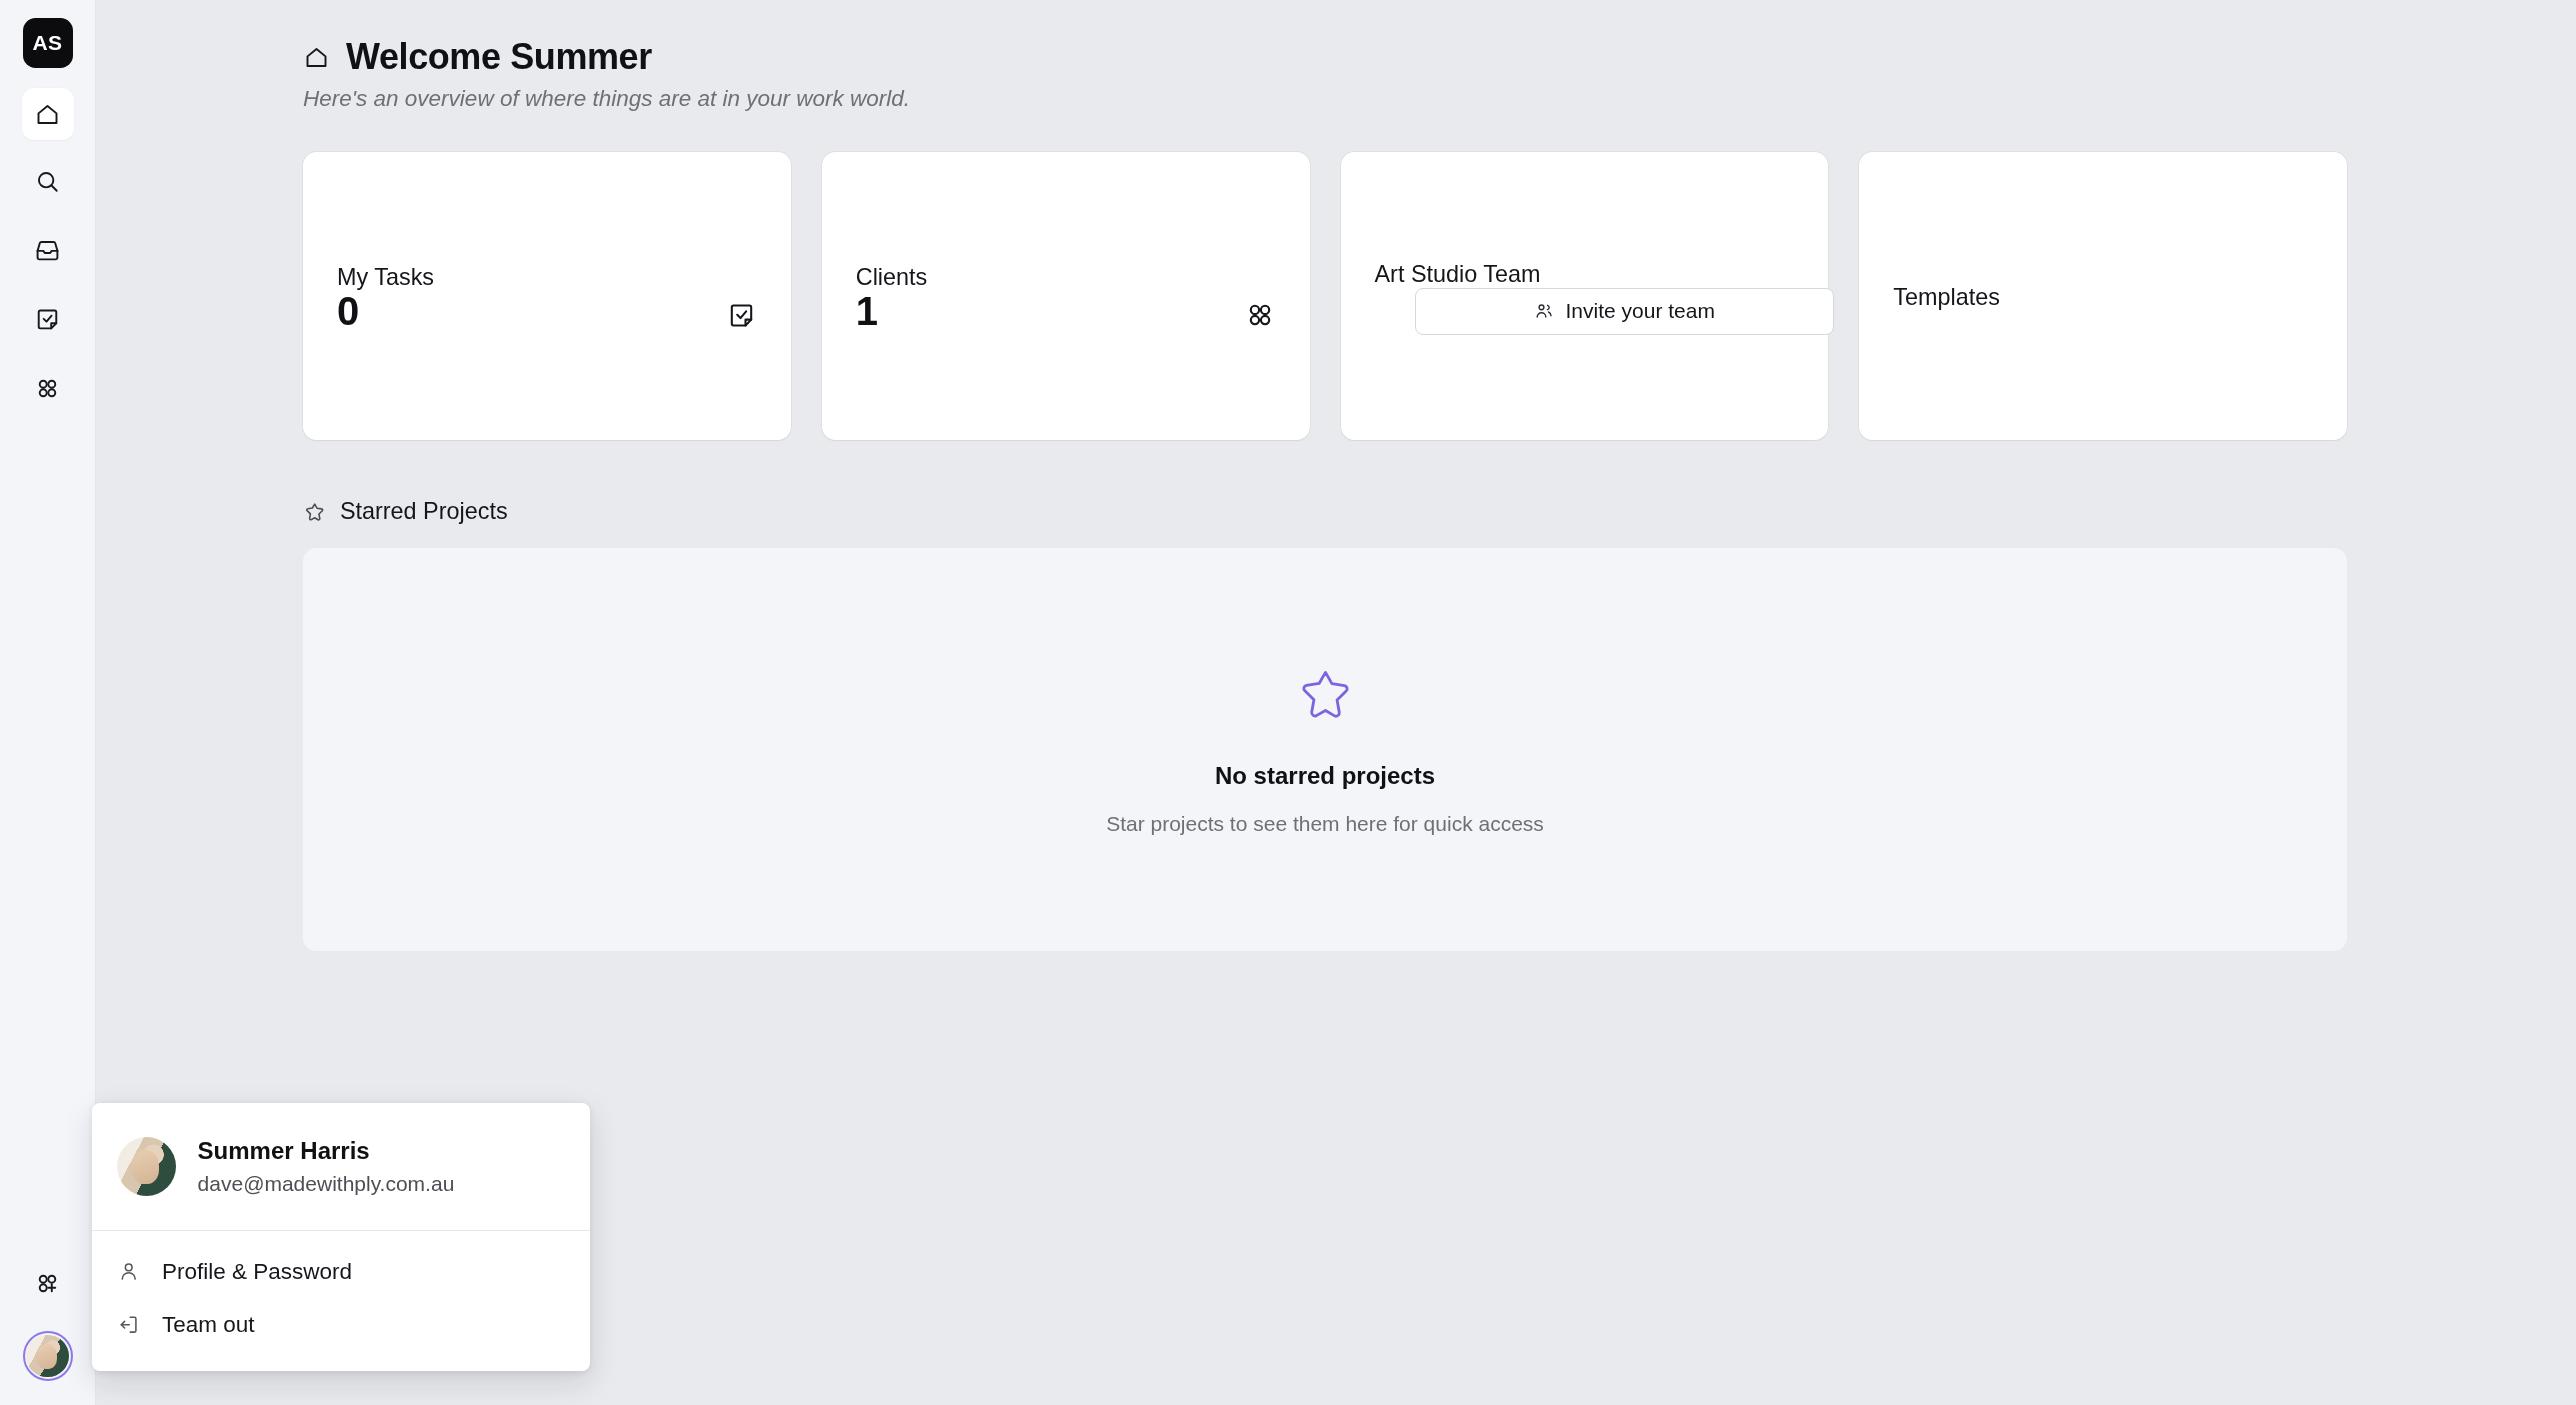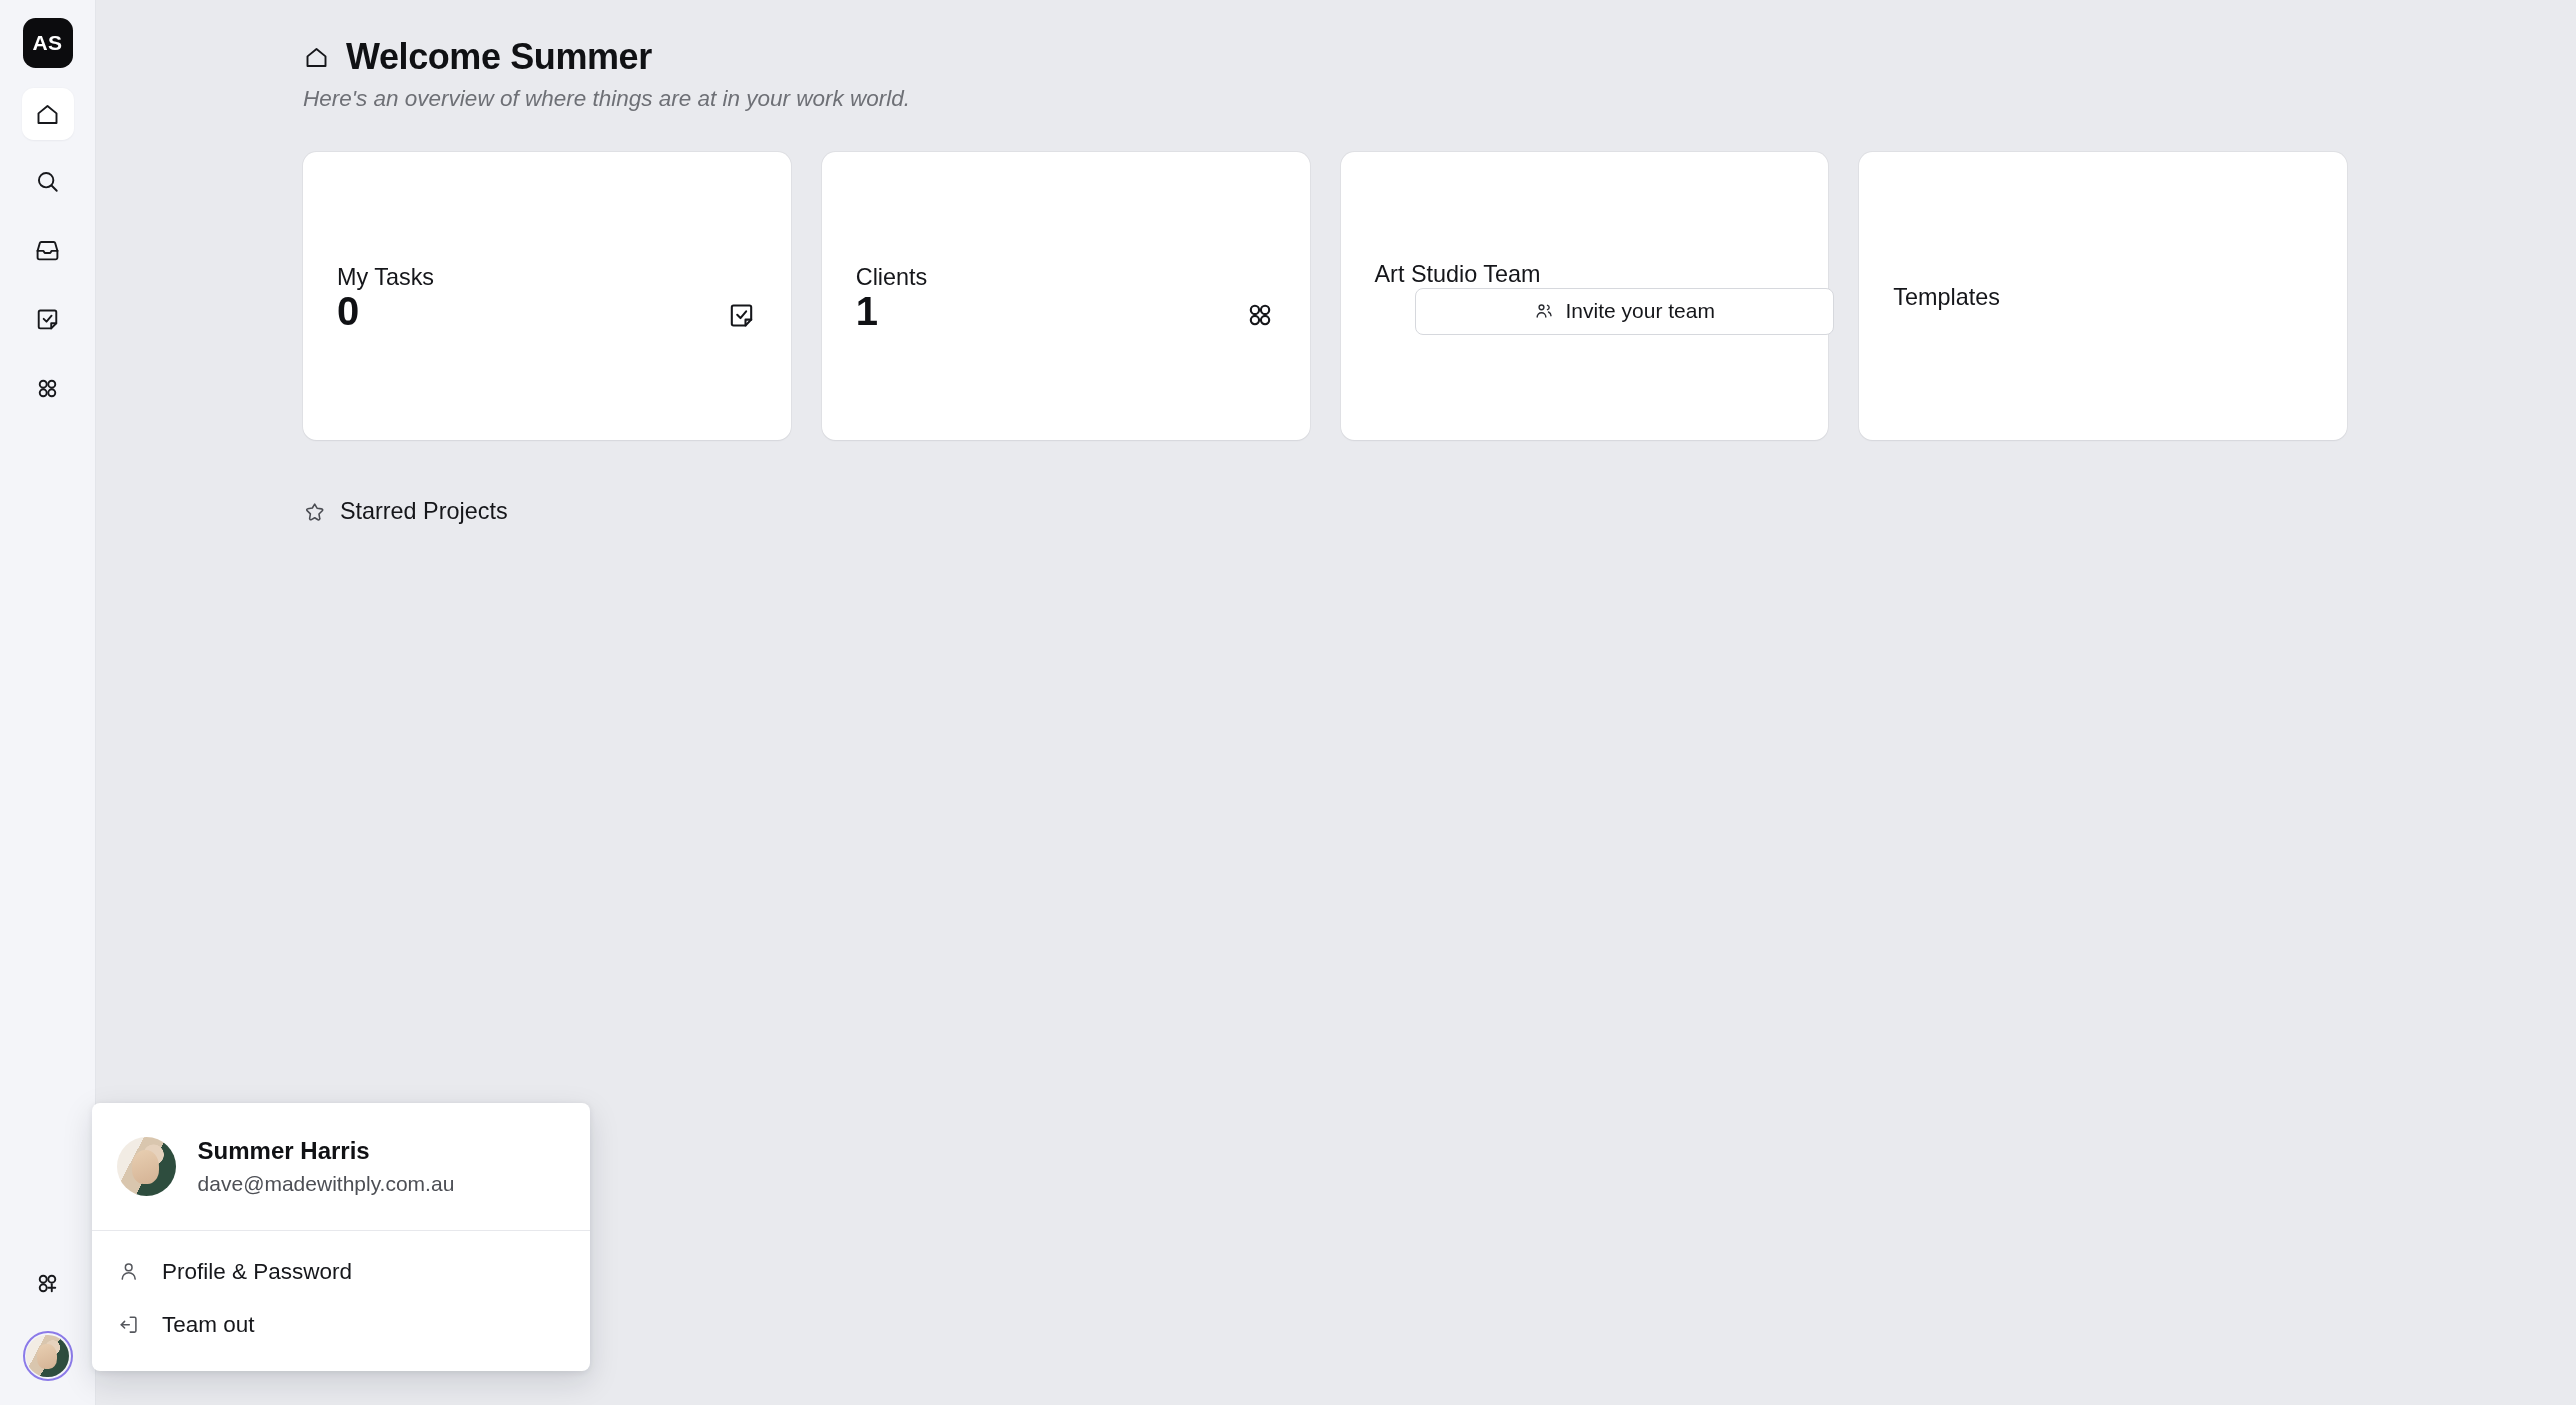--- a/index.html
+++ b/index.html
@@ -280,20 +280,29 @@
 
     <div class="section-head">
       <span class="star-small">
         <svg width="23.4" height="23.4" viewBox="0 0 24 24" fill="none" stroke="#4a4c52" stroke-width="1.6" stroke-linecap="round" stroke-linejoin="round">
           <path d="M12 4.2 l2.4 4.2 4.7 .7 c1 .1 1.4 1.3 .7 2 l-3.4 3.3 .8 4.6 c.2 1-.9 1.8-1.8 1.3 L12 18.2 l-3.4 1.9 c-.9 .5-2-.3-1.8-1.3 l .8-4.6 -3.4-3.3 c-.7-.7-.3-1.9 .7-2 l4.7-.7 Z"></path>
         </svg>
       </span>
       <div class="section-title">Starred Projects</div>
     </div>
 
+    <div class="empty-panel">
+      <span class="empty-star">
+        <svg width="59" height="59" viewBox="0 0 24 24" fill="none" stroke="#7c63e0" stroke-width="1.15" stroke-linecap="round" stroke-linejoin="round">
+          <path d="M12 3.4 l2.6 4.6 5.1 .8 c1.1 .2 1.5 1.5 .7 2.2 l-3.7 3.6 .9 5 c.2 1.1-1 2-1.9 1.5 L12 18.9 l-3.7 2.1 c-1 .5-2.1-.4-1.9-1.5 l .9-5 -3.7-3.6 c-.8-.7-.4-2 .7-2.2 l5.1-.8 Z"></path>
+        </svg>
+      </span>
+      <div class="empty-title">No starred projects</div>
+      <div class="empty-sub">Star projects to see them here for quick access</div>
+    </div>
   </div>
 
   <div class="user-popup">
     <div class="popup-id">
       <div class="popup-avatar"></div>
       <div>
         <div class="popup-name">Summer Harris</div>
         <div class="popup-mail">dave@madewithply.com.au</div>
       </div>
     </div>

